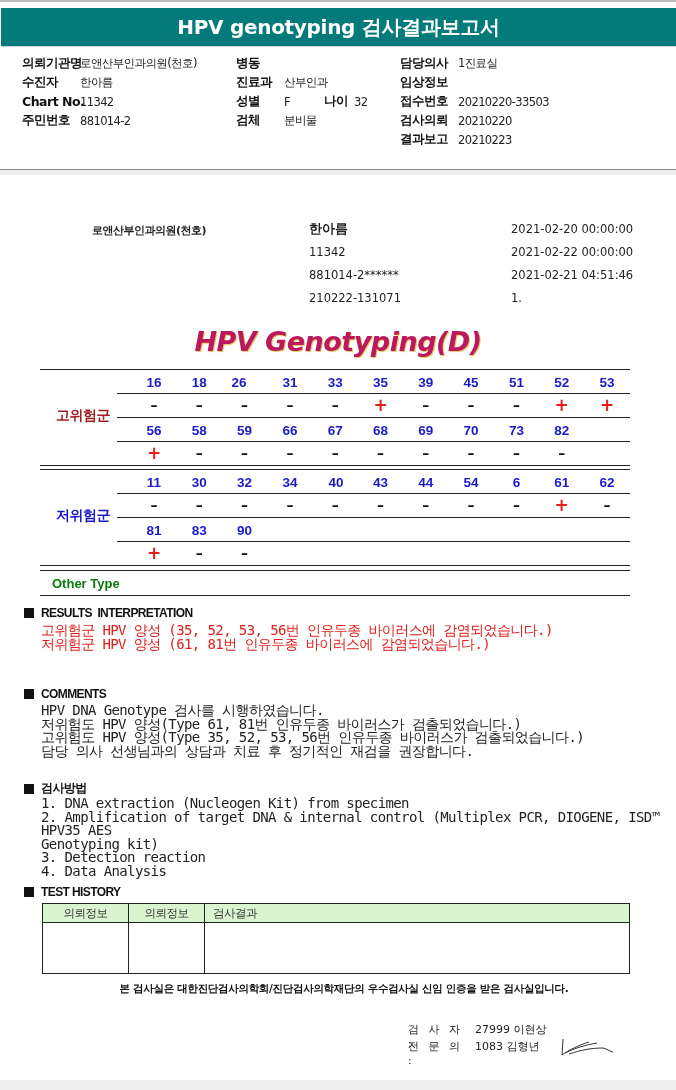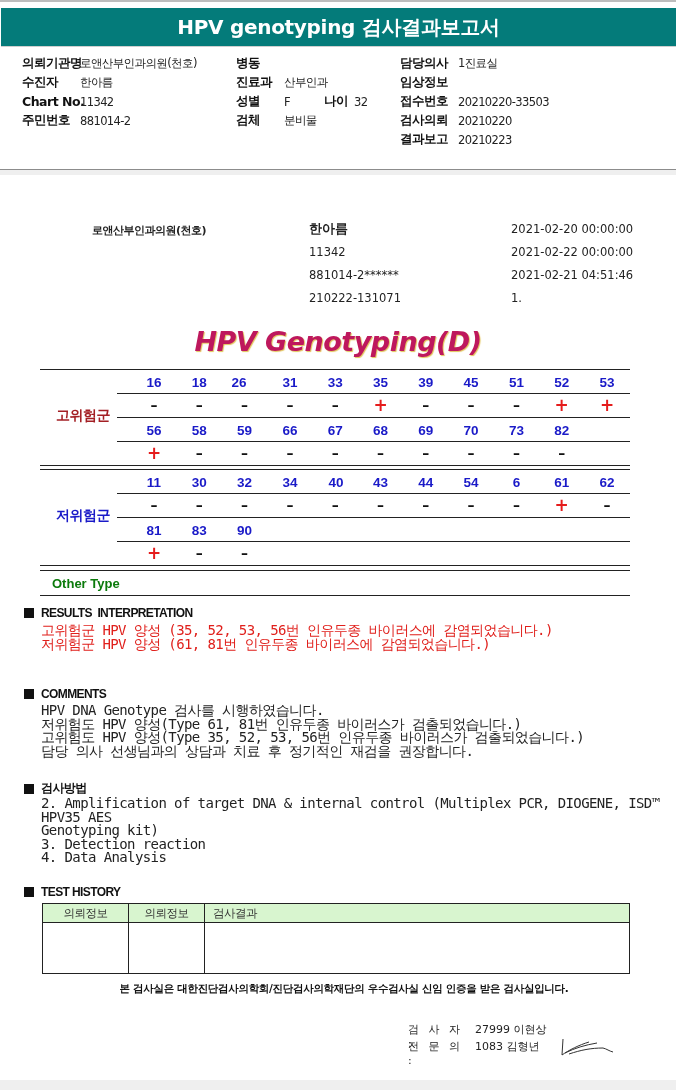--- a/index.html
+++ b/index.html
@@ -174,20 +174,21 @@
   <div>저위험도 HPV 양성(Type 61, 81번 인유두종 바이러스가 검출되었습니다.)</div>
   <div>고위험도 HPV 양성(Type 35, 52, 53, 56번 인유두종 바이러스가 검출되었습니다.)</div>
   <div>담당 의사 선생님과의 상담과 치료 후 정기적인 재검을 권장합니다.</div>
 </div>
 
 <div class="section-h" style="top:780px">
   <span class="sq"></span>
   <span>검사방법</span>
 </div>
 <div class="sect-body" style="top:797px">
+  <div>1. DNA extraction (Nucleogen Kit) from specimen</div>
   <div>2. Amplification of target DNA &amp; internal control (Multiplex PCR, DIOGENE, ISD™ HPV35 AES</div>
   <div>Genotyping kit)</div>
   <div>3. Detection reaction</div>
   <div>4. Data Analysis</div>
 </div>
 
 <div class="section-h" style="top:885px">
   <span class="sq"></span>
   <span>TEST HISTORY</span>
 </div>

